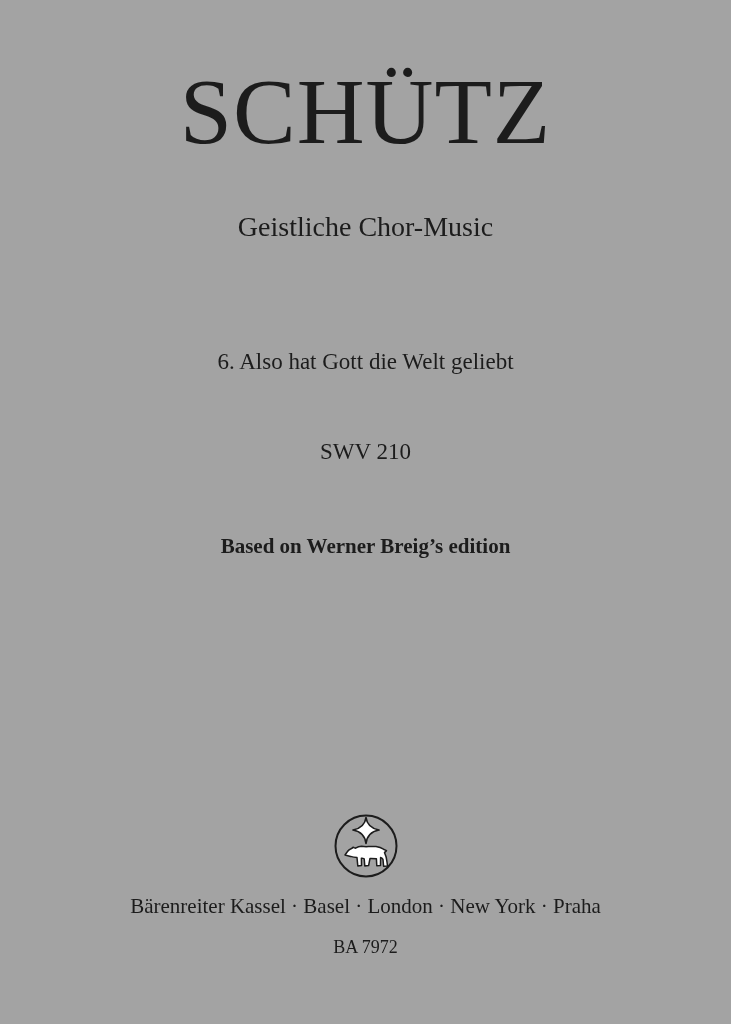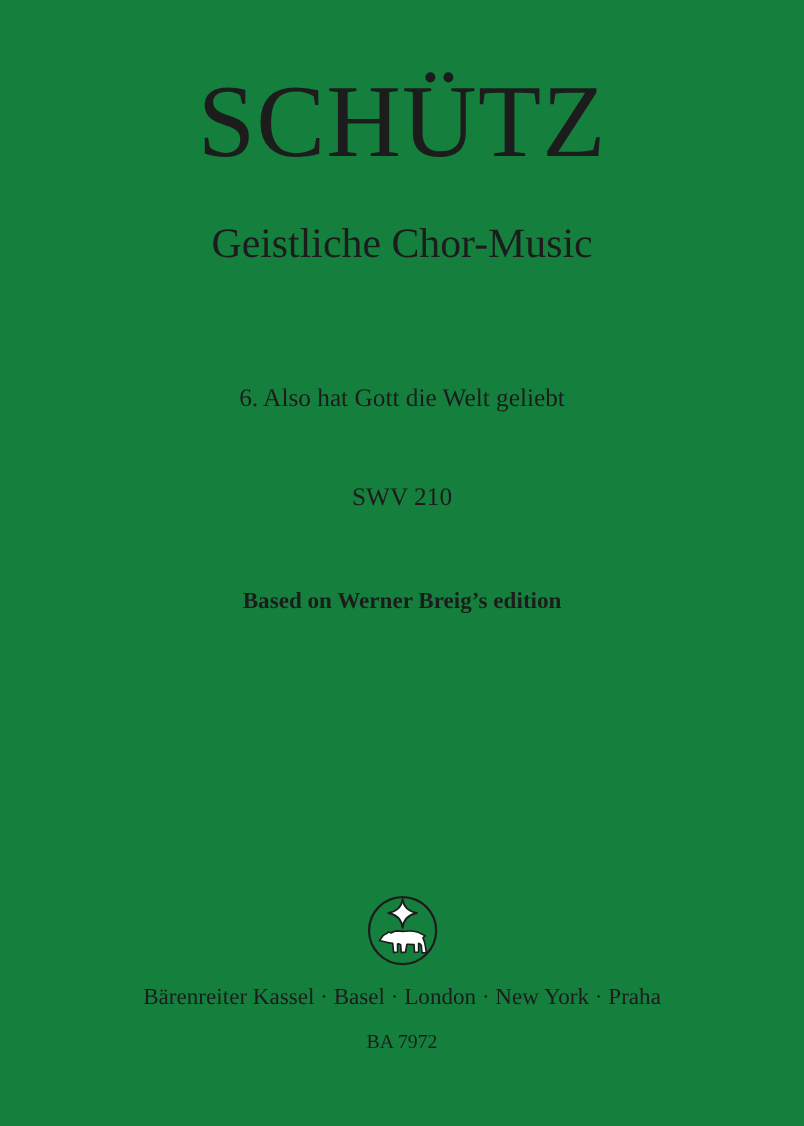--- a/index.html
+++ b/index.html
@@ -5,41 +5,41 @@
   html, body {
     margin: 0;
     padding: 0;
     background: #e8e8e8;
   }
   .page {
     position: relative;
     width: 731px;
     height: 1024px;
     margin: 0 auto;
-    background: #15803d;
+    background: #a3a3a3;
     font-family: "Liberation Serif", serif;
     color: #1c1c1c;
     overflow: hidden;
   }
   .centered {
     position: absolute;
     left: 0;
     right: 0;
     text-align: center;
     white-space: pre;
   }
   .composer {
     top: 64px;
     font-size: 94px;
     line-height: 1;
     letter-spacing: 1px;
   }
   .work-title {
-    top: 200px;
-    font-size: 38px;
+    top: 210px;
+    font-size: 28px;
     line-height: 1.2;
   }
   .piece-block {
     top: 287px;
     font-size: 23px;
     line-height: 30px;
   }
   .credit-de {
     top: 405px;
     font-size: 21px;

